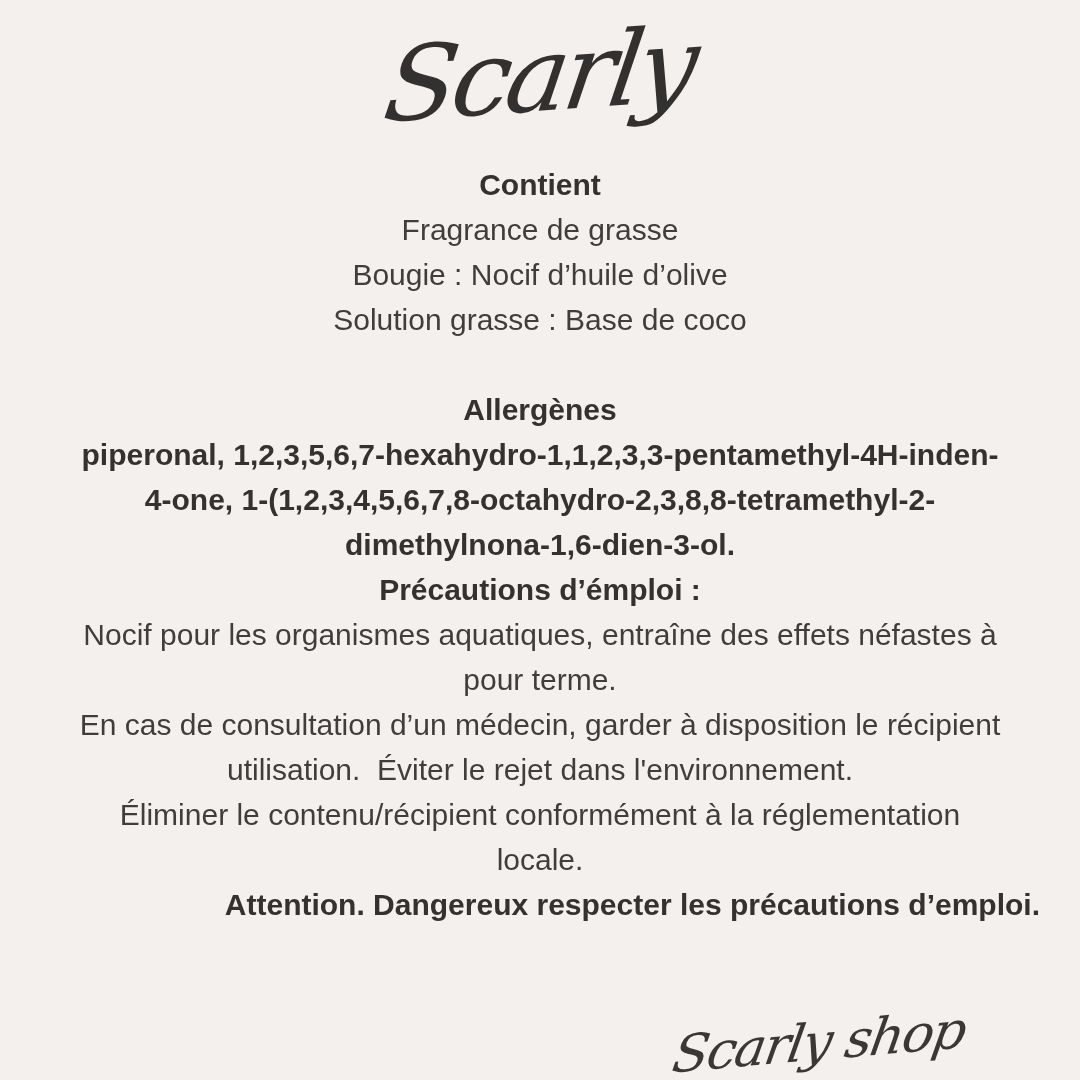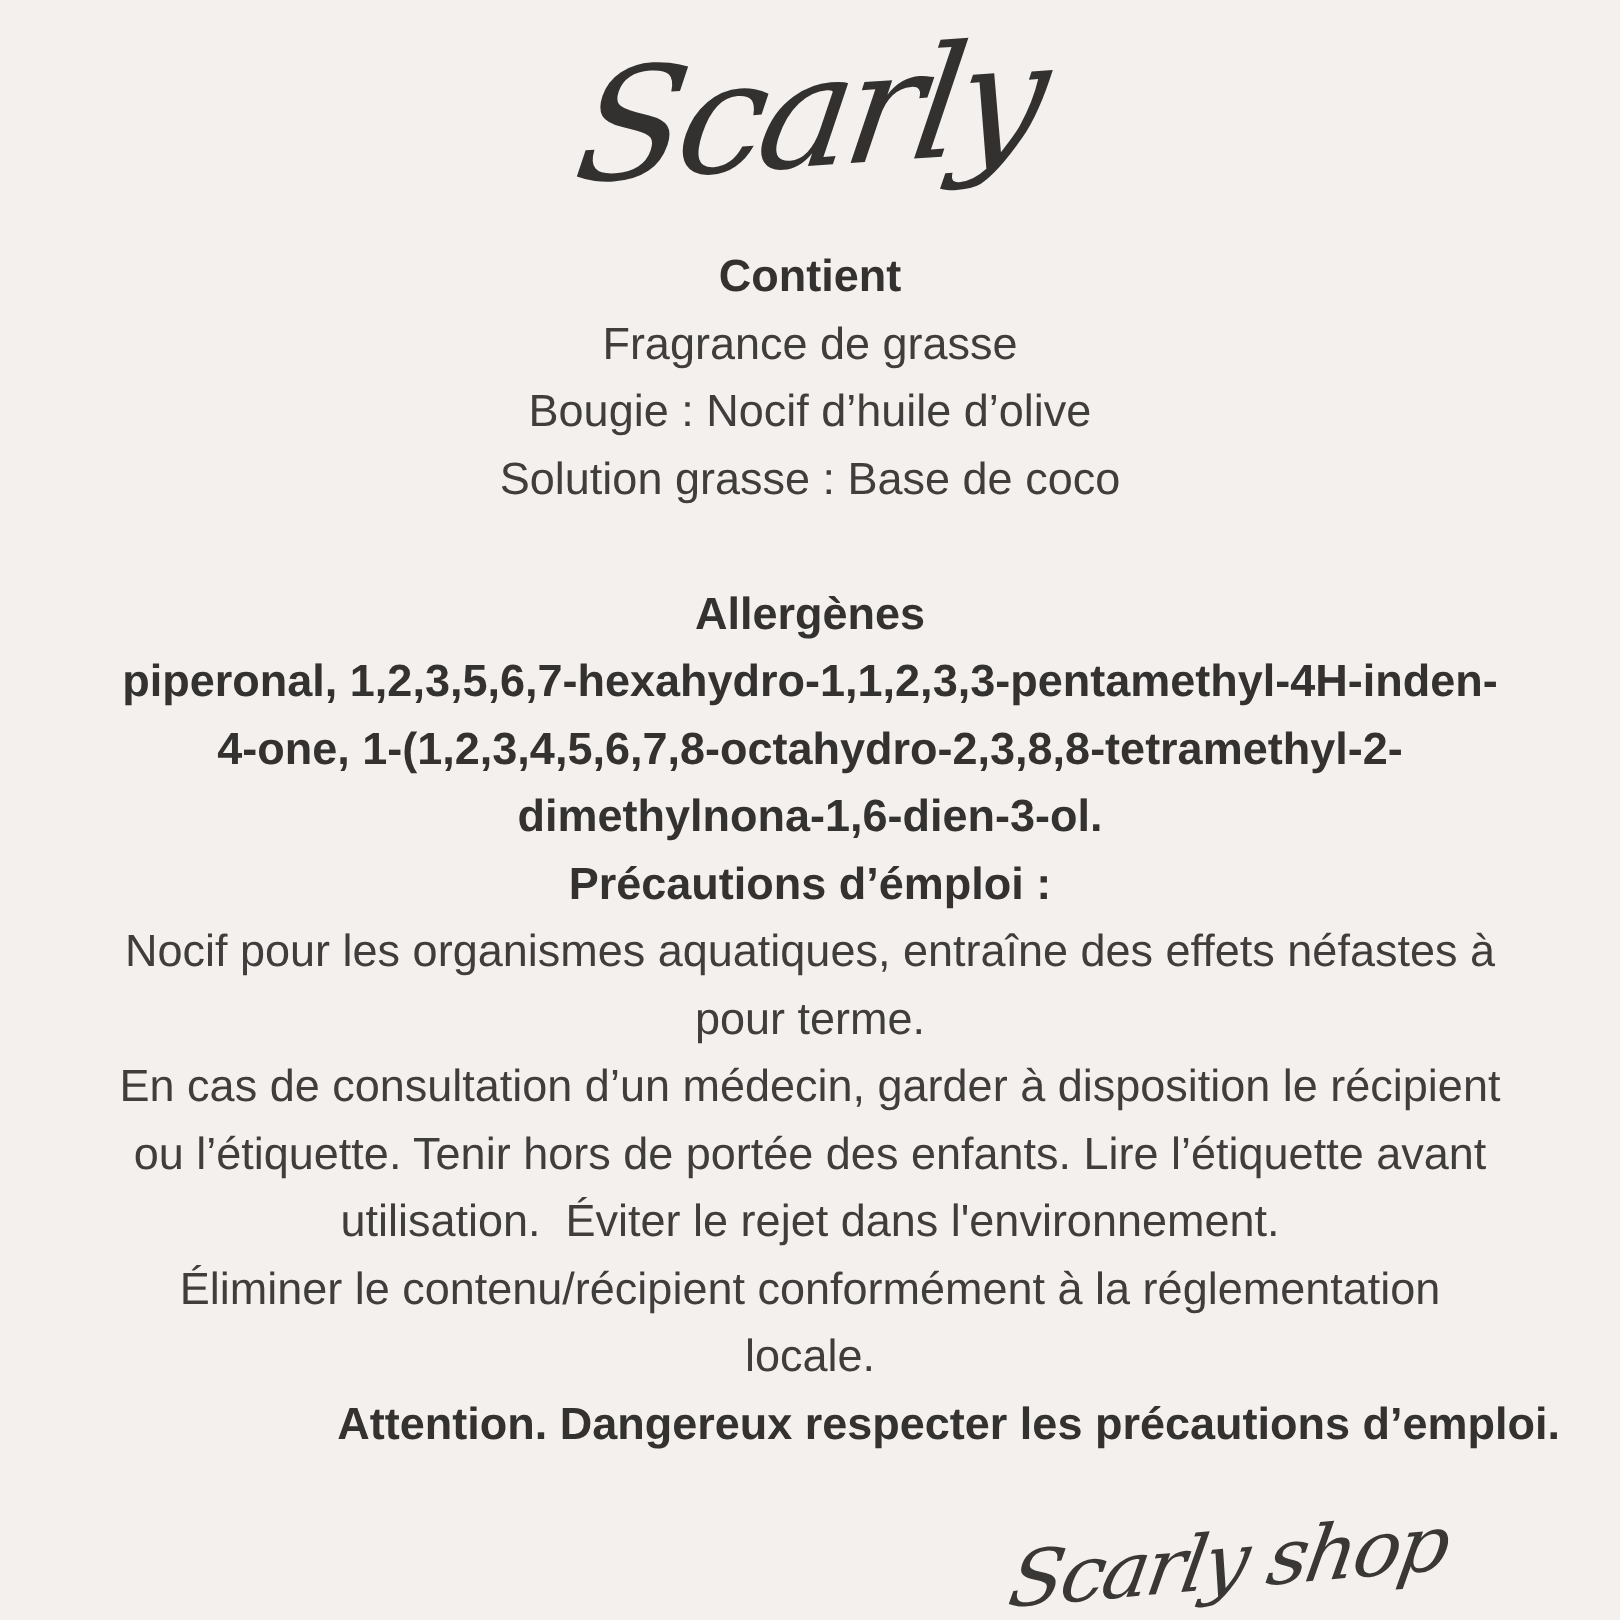--- a/index.html
+++ b/index.html
@@ -114,21 +114,20 @@
           <div class="line">dimethylnona-1,6-dien-3-ol.</div>
         </div>
     </div>
 
     <div class="section-precautions">
       <div class="heading">Précautions d’émploi :</div>
       <div>
           <div class="line">Nocif pour les organismes aquatiques, entraîne des effets néfastes à</div>
           <div class="line">pour terme.</div>
           <div class="line">En cas de consultation d’un médecin, garder à disposition le récipient</div>
-          <div class="line">ou l’étiquette. Tenir hors de portée des enfants. Lire l’étiquette avant</div>
           <div class="line">utilisation.  Éviter le rejet dans l'environnement.</div>
           <div class="line">Éliminer le contenu/récipient conformément à la réglementation</div>
           <div class="line">locale.</div>
         </div>
       <div class="attention-line">Attention. Dangereux respecter les précautions d’emploi.</div>
     </div>
 
   </div>
 
   <div class="signature-wrap">

